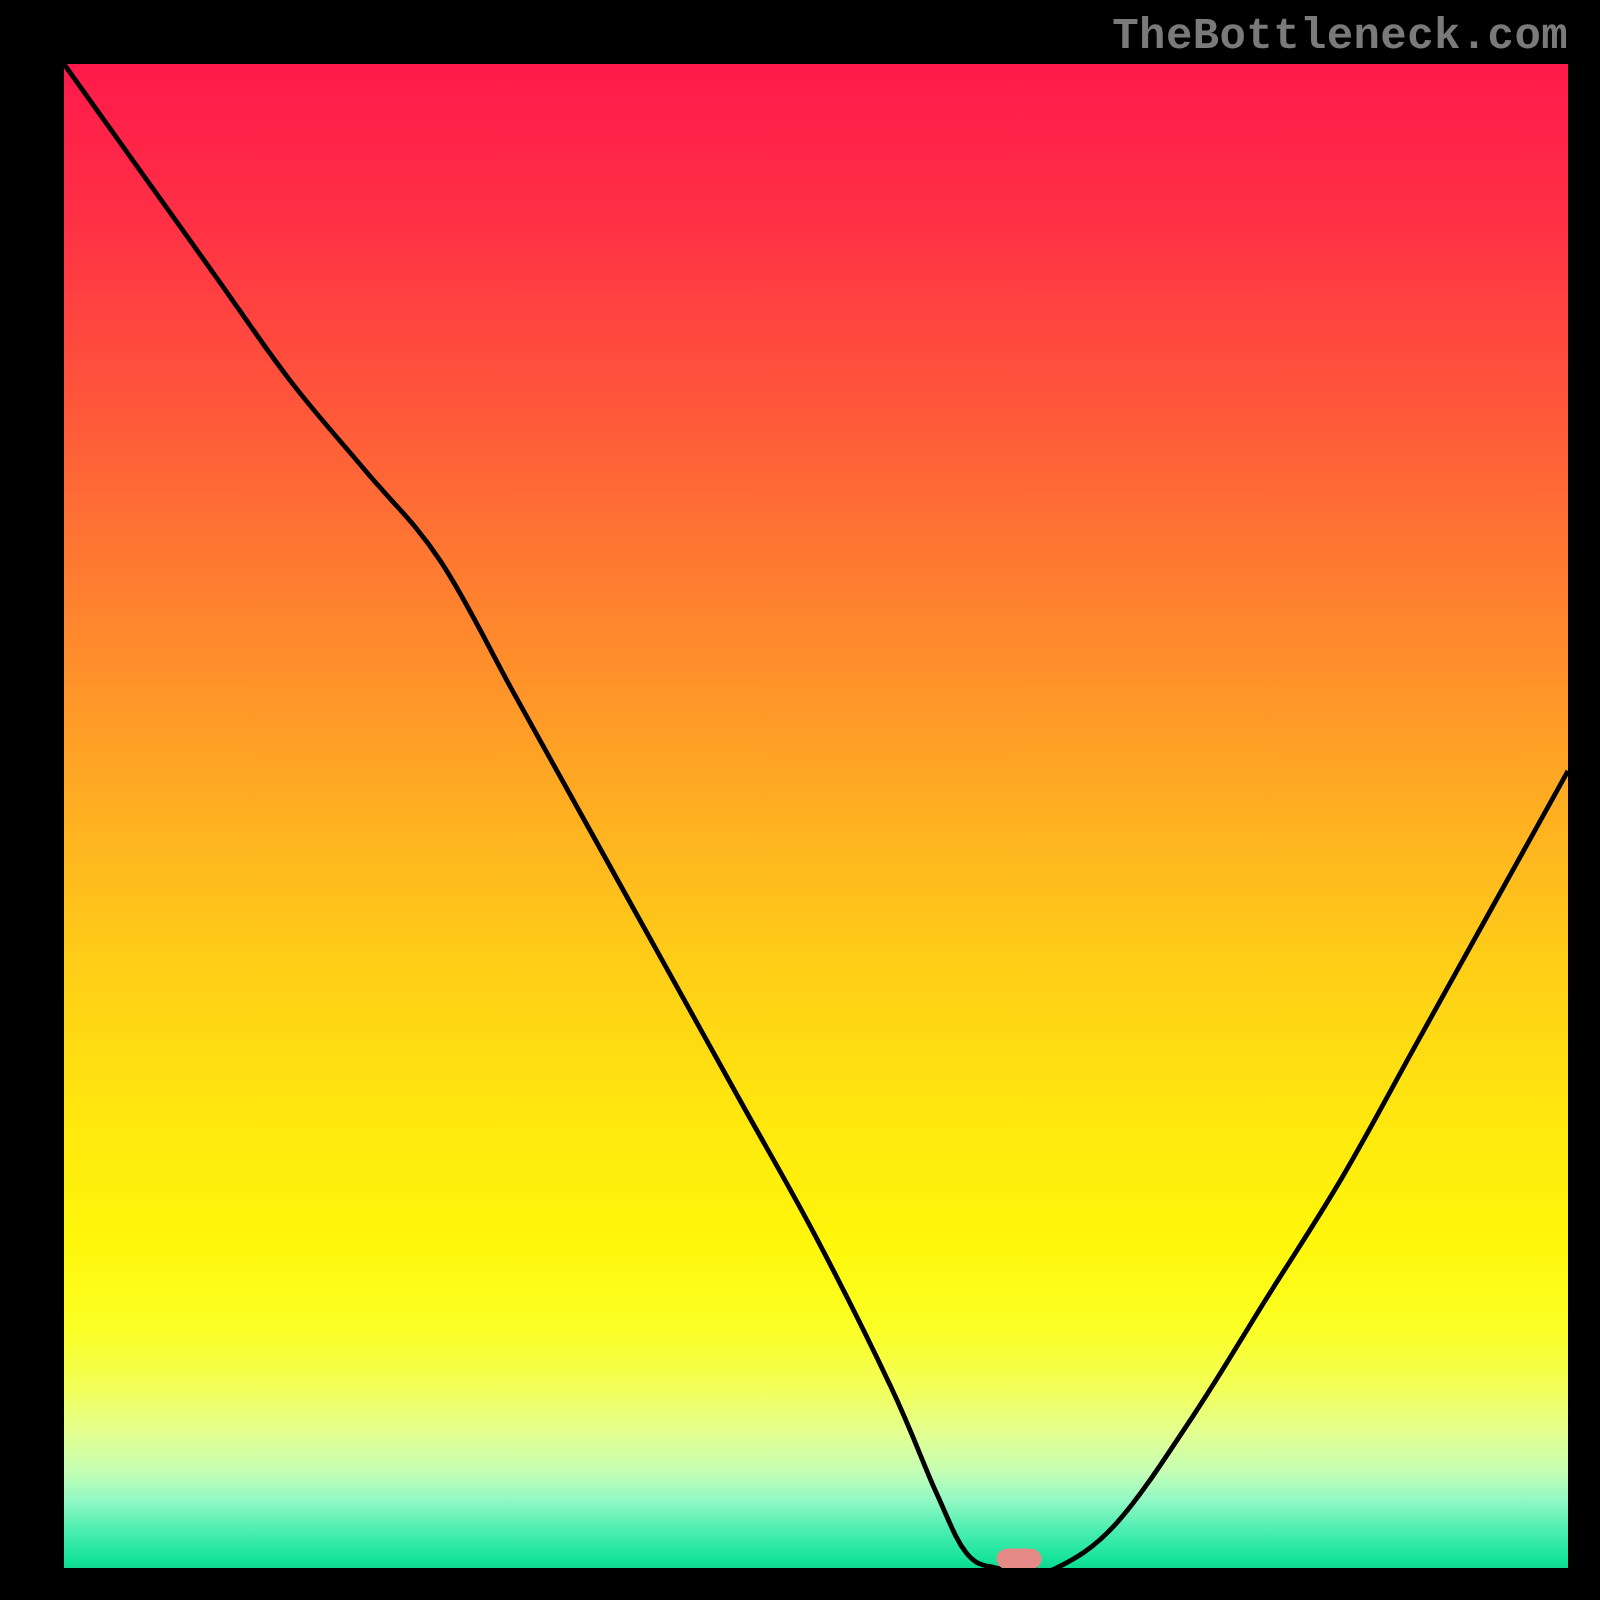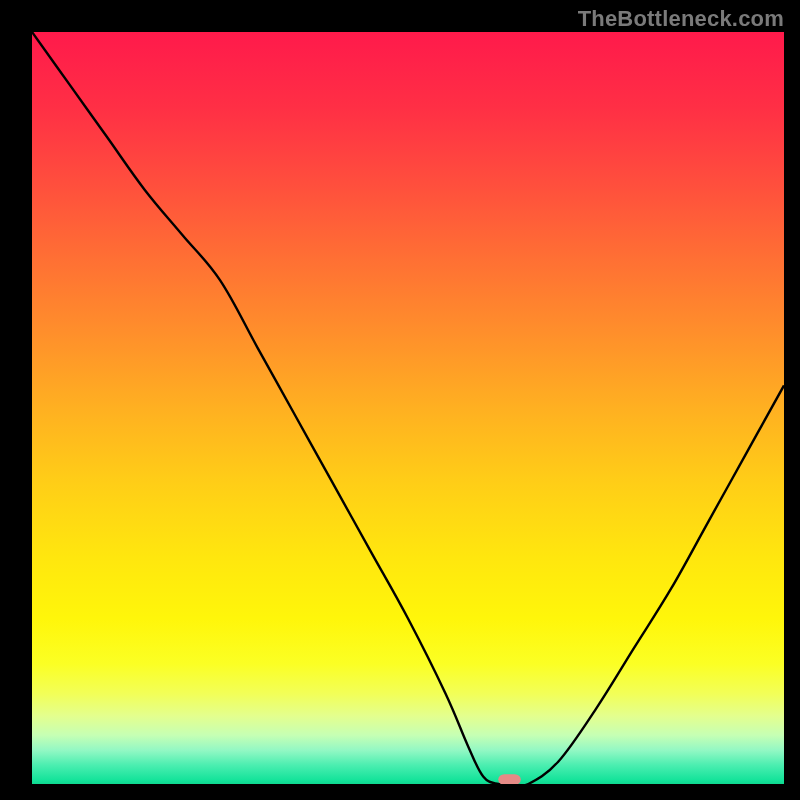--- a/index.html
+++ b/index.html
@@ -20,21 +20,21 @@
     left: 32px;
     top: 32px;
     width: 752px;
     height: 752px;
     overflow: hidden;
   }
   .watermark {
     position: absolute;
     top: 6px;
     right: 16px;
-    font-family: Liberation Sans, sans-serif;
+    font-family: Liberation Mono, monospace;
     font-size: 22px;
     font-weight: bold;
     color: #7a7a7a;
     letter-spacing: 0.2px;
     user-select: none;
   }
   svg {
     display: block;
   }
 </style>

